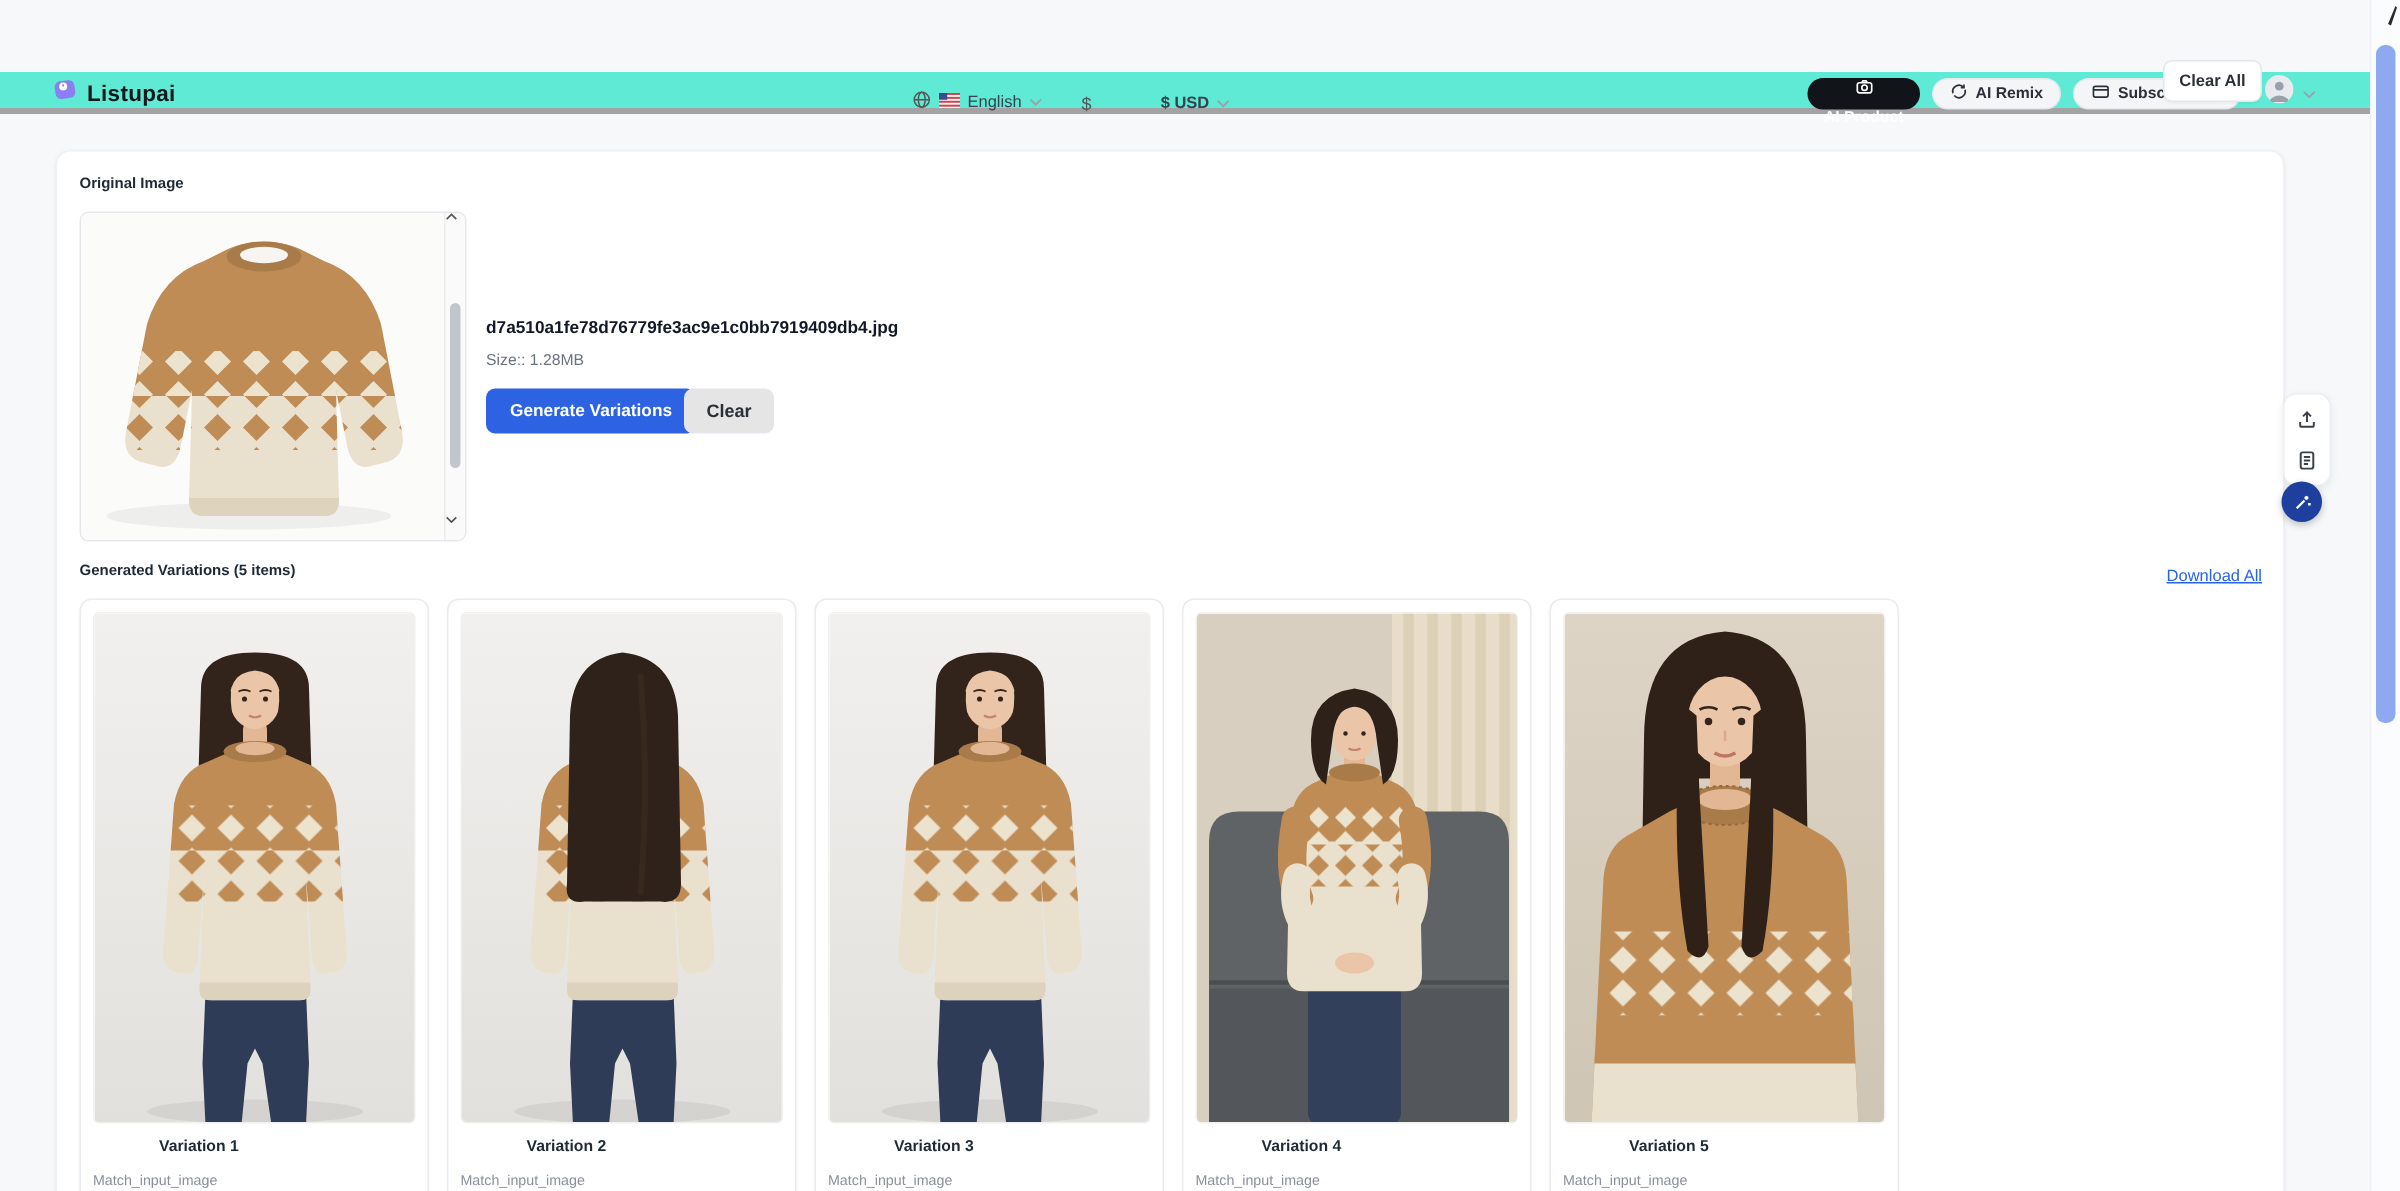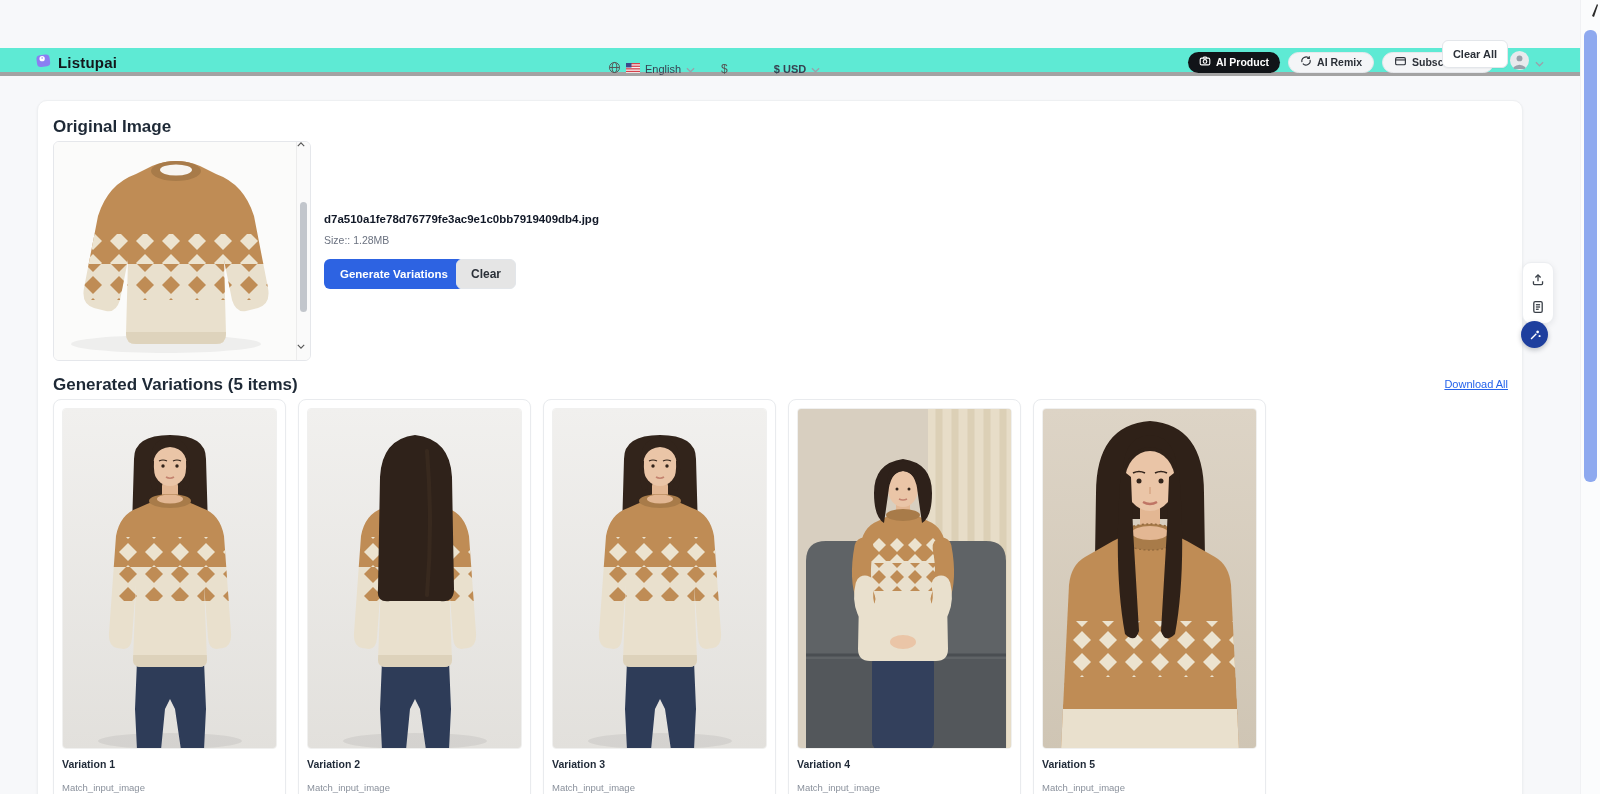--- a/index.html
+++ b/index.html
@@ -10,37 +10,37 @@
   
   .header{position:absolute;left:0;top:0;width:1600px;height:28px;background:#5eead4;
           border-bottom:4px solid #a3a3a3;box-sizing:border-box;margin-top:48px;}
   .brand{position:absolute;left:35px;top:0;height:28px;display:flex;align-items:center;gap:6px;}
   .brand-name{font-size:15px;font-weight:bold;color:#14171c;letter-spacing:.2px;}
   .hdr-center{position:absolute;left:608px;top:0;height:28px;display:flex;align-items:flex-end;gap:26px;}
   .selector{display:flex;align-items:center;gap:5px;font-size:11px;color:#374151;cursor:pointer;}
   .hdr-right{position:absolute;right:56px;top:0;height:28px;display:flex;align-items:center;gap:8px;}
   .pill{display:flex;align-items:center;gap:5px;height:21px;padding:0 11px;border-radius:11px;
         font-size:10.5px;font-weight:bold;box-sizing:border-box;cursor:pointer;}
-  .pill.dark{background:#111418;color:#fff;}
+  .pill.dark{background:#111418;color:#fff;flex-direction:column;}
   .pill.light{background:#f4f5f7;color:#2b3038;border:1px solid #e6e8ec;}
   .avatar-wrap{display:flex;align-items:center;gap:6px;margin-left:8px;cursor:pointer;}
 
   
   .gen-all{position:absolute;left:52px;top:40px;width:1376px;height:28px;background:#2d63e2;
            border:none;border-radius:6px;color:#fff;font-size:12px;font-weight:bold;
            font-family:"Liberation Sans",sans-serif;cursor:pointer;}
   .clear-all{position:absolute;left:1442px;top:40px;width:66px;height:28px;background:#fff;
              border:1px solid #e3e6ea;border-radius:6px;color:#2b3038;font-size:11px;font-weight:bold;
              font-family:"Liberation Sans",sans-serif;cursor:pointer;box-shadow:0 1px 1px rgba(0,0,0,.03);}
 
   
   .main-card{position:absolute;left:37px;top:100px;width:1486px;height:760px;background:#fff;
              border:1px solid #eef0f2;border-radius:10px;box-shadow:0 1px 3px rgba(16,24,40,.05);
              box-sizing:border-box;}
-  .sec-title{position:absolute;font-size:17px;font-weight:bold;color:#1e2936;}
+  .sec-title{position:absolute;font-size:10px;font-weight:bold;color:#1e2936;}
 
   .img-box{position:absolute;left:15px;top:40px;width:258px;height:220px;border:1px solid #e5e7eb;
            border-radius:6px;background:#fdfdfc;overflow:hidden;box-sizing:border-box;}
   .img-box svg{position:absolute;left:0;top:0;}
   .ibox-scroll{position:absolute;right:0;top:0;width:14px;height:100%;background:#fafafa;
                border-left:1px solid #ececec;box-sizing:border-box;}
   .ibox-arrow{position:absolute;left:0;width:14px;height:16px;display:flex;align-items:center;
               justify-content:center;color:#555;cursor:pointer;}
   .ibox-thumb{position:absolute;left:3px;top:60px;width:7px;height:110px;border-radius:4px;
               background:#c2c6cc;cursor:pointer;}
@@ -57,21 +57,21 @@
   .dl-all{position:absolute;right:14px;top:277px;font-size:11px;color:#2563eb;
           text-decoration:underline;cursor:pointer;}
 
   
   .cards{position:absolute;left:15px;top:298px;display:flex;gap:12px;}
   .vcard{width:233px;background:#fff;border:1px solid #e9ebee;border-radius:8px;padding:8px;
          box-sizing:border-box;box-shadow:0 1px 2px rgba(16,24,40,.04);}
   .vimg{width:215px;height:341px;border-radius:4px;overflow:hidden;border:1px solid #f0f0ef;
         box-sizing:border-box;}
   .vimg svg{display:block;}
-  .vtitle{margin-top:9px;font-size:10.5px;font-weight:bold;color:#1f2937;}
+  .vtitle{margin-top:9px;font-size:10.5px;font-weight:bold;color:#1f2937;margin-left:44px;}
   .vsub{margin-top:12px;font-size:9.5px;color:#8a919c;}
   .vtime{margin-top:4px;font-size:9.5px;color:#8a919c;}
 
   
   .side-tools{position:absolute;left:1522px;top:262px;width:32px;height:62px;background:#fff;
               border:1px solid #eceef1;border-radius:9px;box-shadow:0 2px 6px rgba(16,24,40,.08);
               display:flex;flex-direction:column;align-items:center;justify-content:center;gap:9px;
               box-sizing:border-box;}
   .side-btn{width:18px;height:18px;display:flex;align-items:center;justify-content:center;cursor:pointer;}
   .wand-btn{position:absolute;left:1521px;top:321px;width:27px;height:27px;border-radius:50%;

